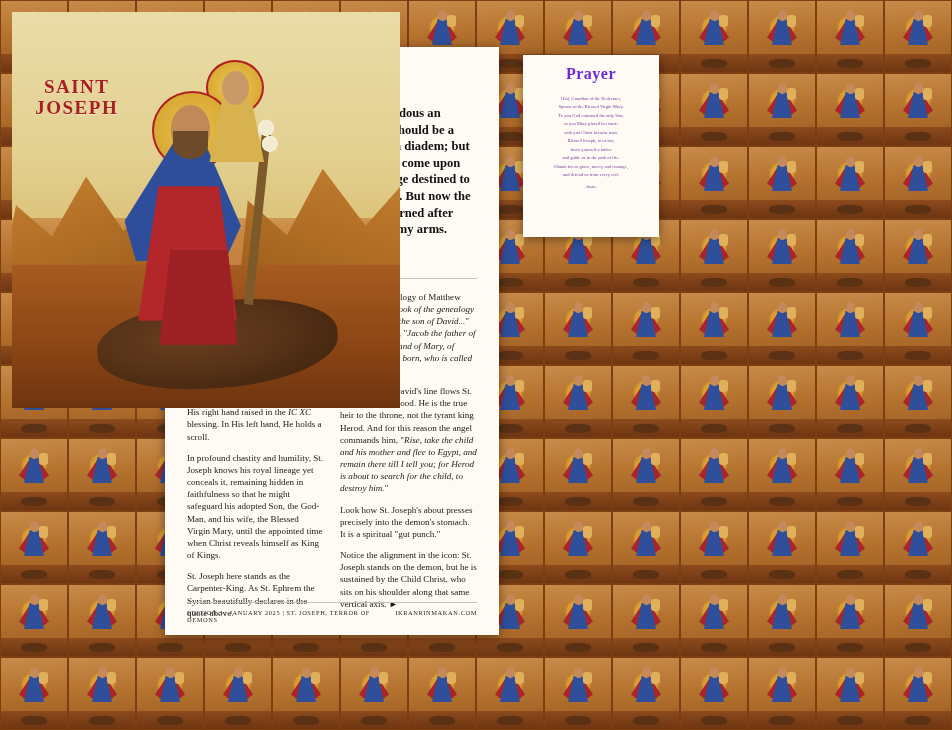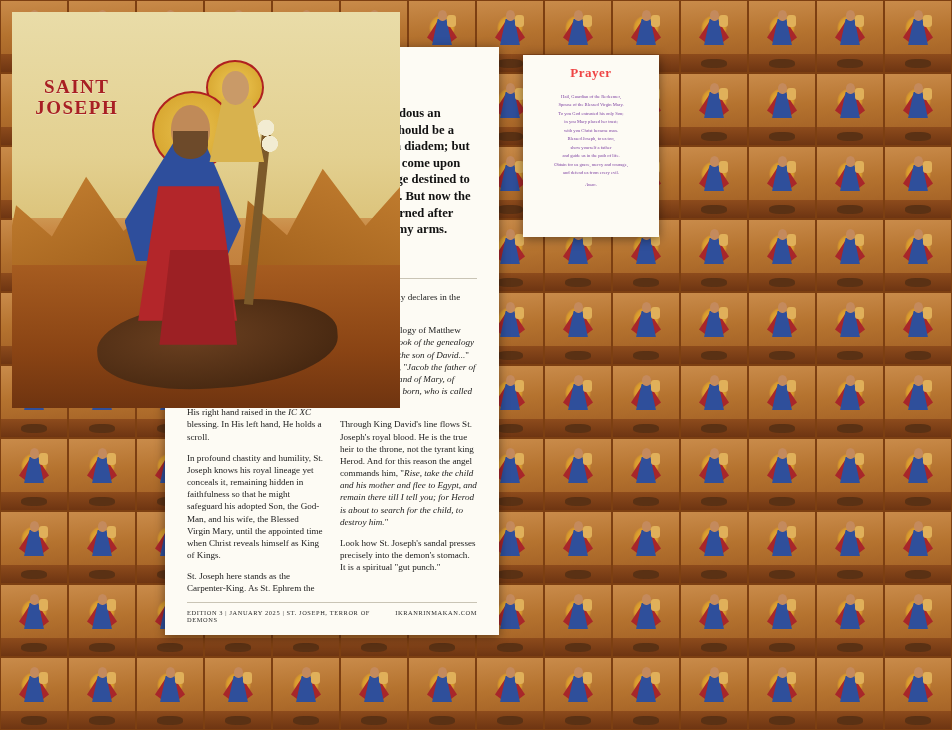--- a/index.html
+++ b/index.html
@@ -196,23 +196,23 @@
     background: #fdfbf4;
   }
   .prayer-inner {
     padding: 10px 12px;
     box-sizing: border-box;
     text-align: center;
     height: 100%;
   }
   .prayer-title {
     font-family: "Liberation Serif", serif;
-    font-size: 13px;
+    font-size: 16px;
     font-weight: bold;
-    color: #ef4444;
+    color: #6d28d9;
     letter-spacing: 0.5px;
     margin-bottom: 12px;
   }
   .prayer-body {
     font-size: 4.6px;
     line-height: 1.85;
     color: #7b3ea0;
   }
   .prayer-body div { margin: 0; }
   .prayer-amen {
@@ -1561,21 +1561,22 @@
     <hr class="rule">
 
     <div class="cols" id="body-columns">
         <p>Saint Joseph stands triumphant upon a vanquished demon. With his right hand, he grasps the staff, lilies are blooming forth to indicate his purity.</p>
         <p>Upon his left shoulder rests the Eternal Incarnate Logos, Child Christ, whom he holds securely.</p>
         <p>The Child Christ looks directly at us, His right hand raised in the <i>IC XC</i> blessing. In His left hand, He holds a scroll.</p>
         <p>In profound chastity and humility, St. Joseph knows his royal lineage yet conceals it, remaining hidden in faithfulness so that he might safeguard his adopted Son, the God-Man, and his wife, the Blessed Virgin Mary, until the appointed time when Christ reveals himself as King of Kings.</p>
         <p>St. Joseph here stands as the Carpenter-King. As St. Ephrem the Syrian beautifully declares in the quote above.</p>
         <p>Hence the genealogy of Matthew declares, "<i>The book of the genealogy of Jesus Christ, the son of David...</i>" concluding with, "<i>Jacob the father of Joseph the husband of Mary, of whom Jesus was born, who is called Christ.</i>"</p>
         <p>Through King David's line flows St. Joseph's royal blood. He is the true heir to the throne, not the tyrant king Herod. And for this reason the angel commands him, "<i>Rise, take the child and his mother and flee to Egypt, and remain there till I tell you; for Herod is about to search for the child, to destroy him.</i>"</p>
-        <p>Look how St. Joseph's sandal presses precisely into the demon's stomach. It is a spiritual "gut punch."</p>
+        <p>Look how St. Joseph's about presses precisely into the demon's stomach. It is a spiritual "gut punch."</p>
+        <p>Notice the alignment in the icon: St. Joseph stands on the demon, but he is sustained by the Child Christ, who sits on his shoulder along that same vertical axis. ►</p>
       </div>
 
     <div class="footer">
       <span>EDITION 3 | JANUARY 2025 | ST. JOSEPH, TERROR OF DEMONS</span>
       <span>IKRANRINMAKAN.COM</span>
     </div>
 
   </div>
 </div>
 

